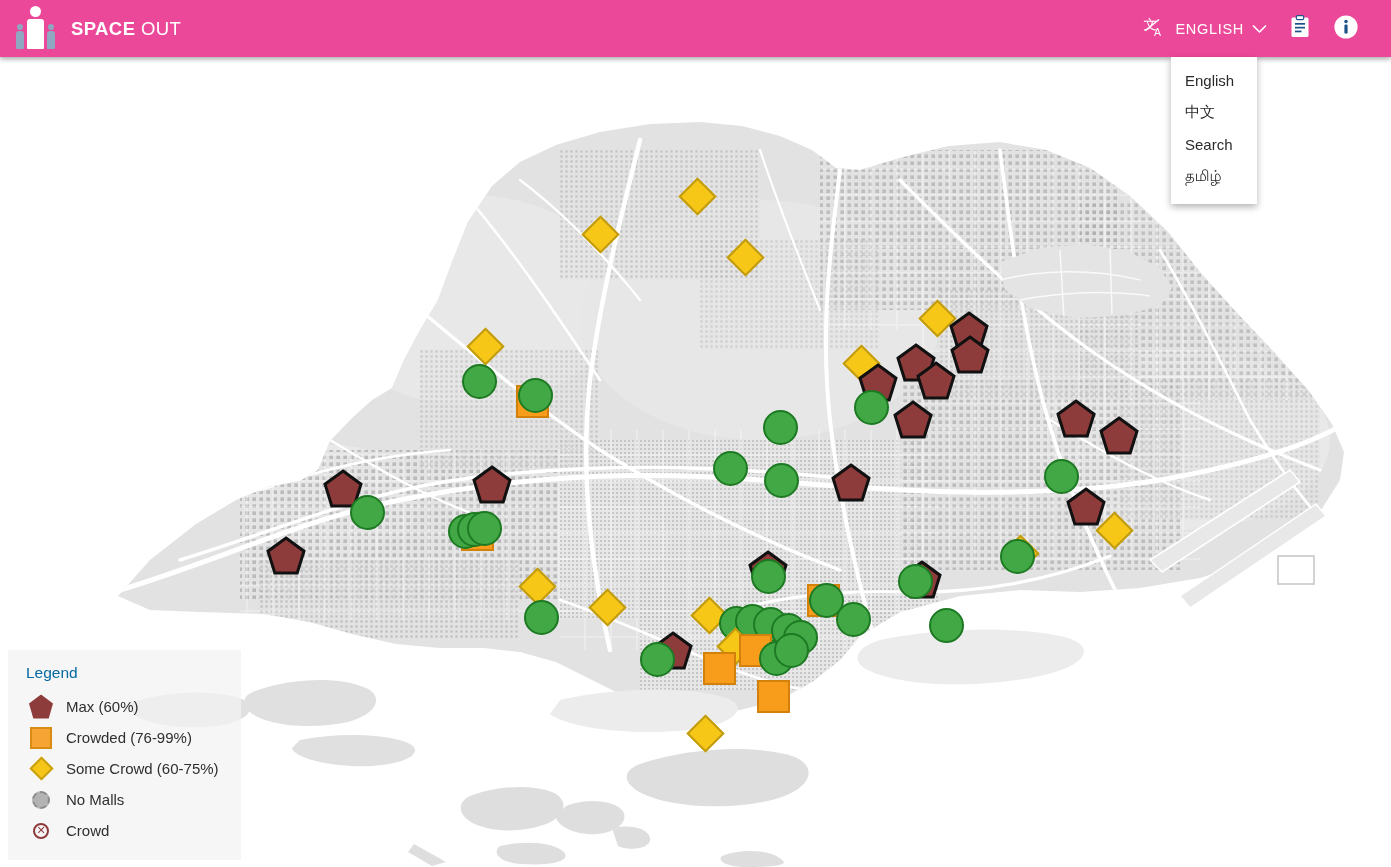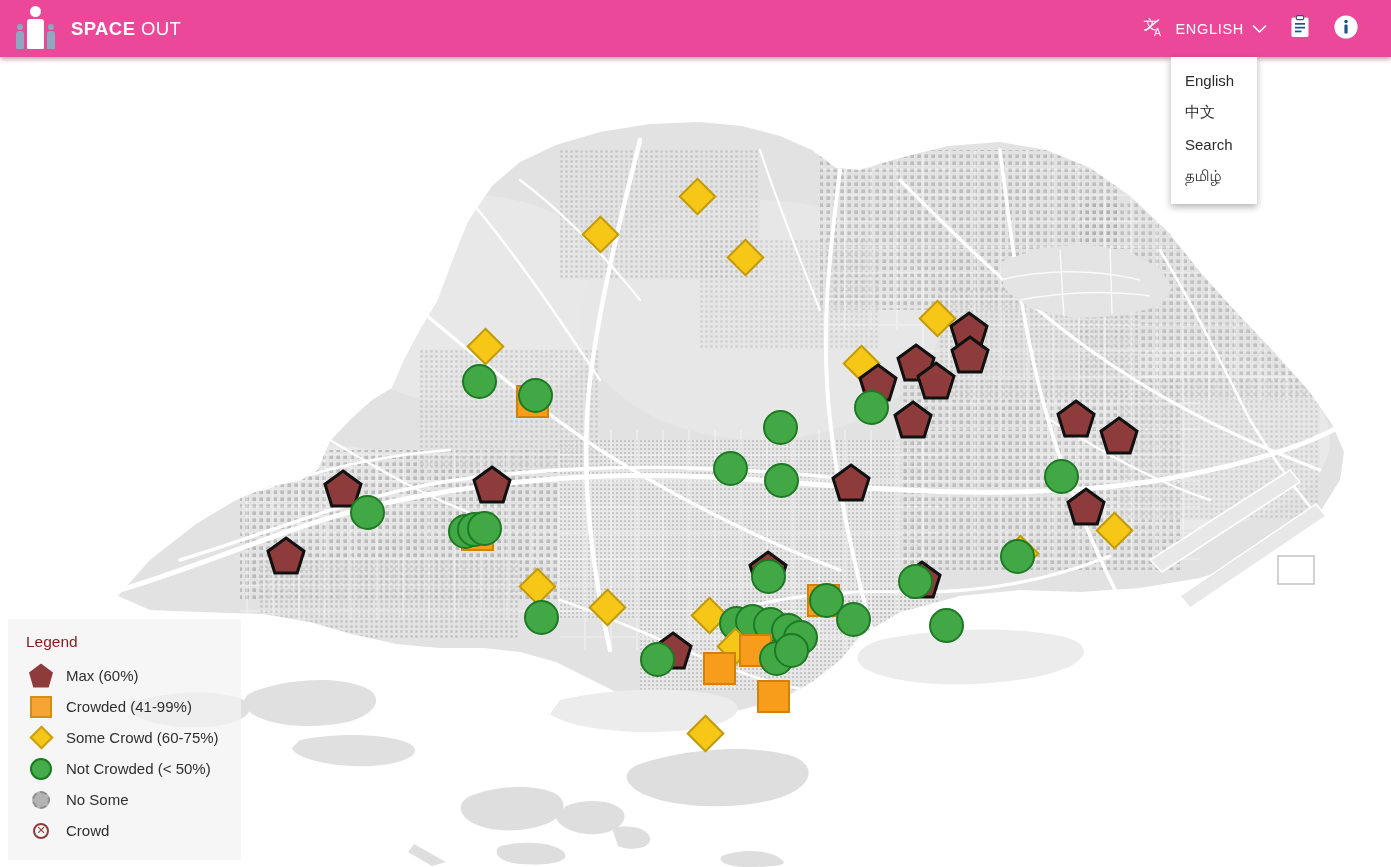--- a/index.html
+++ b/index.html
@@ -127,21 +127,21 @@
 
   
   #legend {
     position: absolute; left: 8px; bottom: 7px;
     width: 233px;
     background: rgba(242,242,242,0.72);
     padding: 14px 0 14px 18px;
     z-index: 40;
   }
   #legend-title {
-    font-size: 15.5px; color: #7f1d1d;
+    font-size: 15.5px; color: #0369a1;
     margin-bottom: 9px;
   }
   .legend-row {
     display: flex; align-items: center;
     height: 31px;
   }
   .legend-swatch {
     width: 30px; display: flex; align-items: center; justify-content: center;
     margin-right: 10px;
   }
@@ -417,39 +417,33 @@
         <div class="legend-row">
           <div class="legend-swatch">
             <span class="sh-pentagon" style="width: 24px; height: 24px; filter: drop-shadow(rgb(17, 17, 17) 0px 0px 1.4px);"></span>
           </div>
           <div class="legend-label">Max (60%)</div>
         </div>
         <div class="legend-row">
           <div class="legend-swatch">
             <span class="sh-square" style="width: 22px; height: 22px;"></span>
           </div>
-          <div class="legend-label">Crowded (41-99%)</div>
+          <div class="legend-label">Crowded (76-99%)</div>
         </div>
         <div class="legend-row">
           <div class="legend-swatch">
             <span class="sh-diamond" style="width: 17px; height: 17px;"></span>
           </div>
           <div class="legend-label">Some Crowd (60-75%)</div>
         </div>
         <div class="legend-row">
           <div class="legend-swatch">
-            <span class="sh-circle" style="width: 22px; height: 22px;"></span>
-          </div>
-          <div class="legend-label">Not Crowded (&lt; 50%)</div>
-        </div>
-        <div class="legend-row">
-          <div class="legend-swatch">
             <span class="sh-nodata" style="width: 18px; height: 18px;"></span>
           </div>
-          <div class="legend-label">No Some</div>
+          <div class="legend-label">No Malls</div>
         </div>
         <div class="legend-row">
           <div class="legend-swatch">
             <span class="sh-closed" style="width: 16px; height: 16px;">✕</span>
           </div>
           <div class="legend-label">Crowd</div>
         </div>
       </div>
   </div>
 

